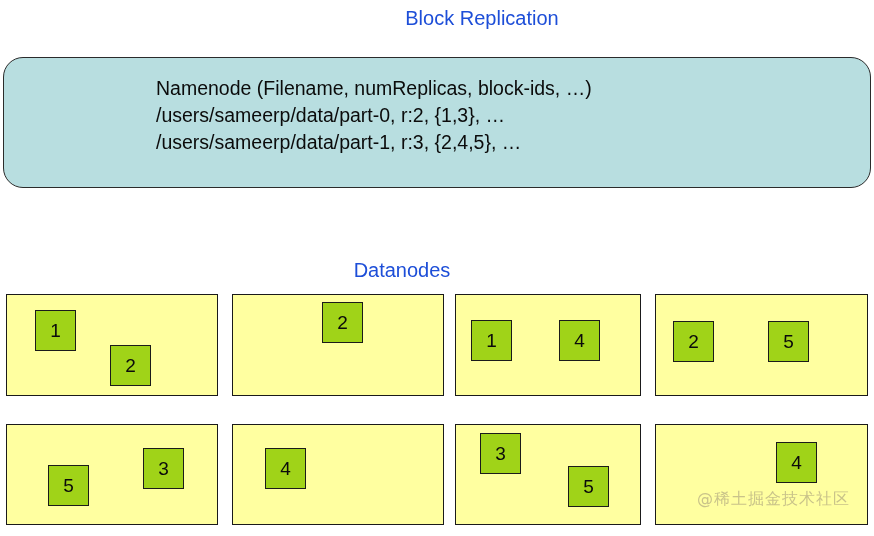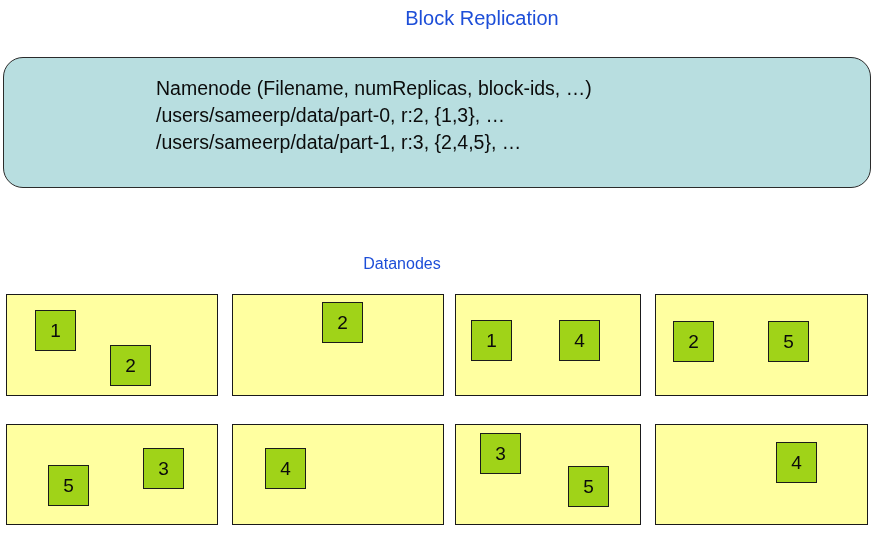--- a/index.html
+++ b/index.html
@@ -34,23 +34,23 @@
   #block-replication-title {
     left: 0;
     top: 6px;
     width: 874px;
     font-size: 20px;
     line-height: 24px;
   }
 
   #datanodes-title {
     left: 0;
-    top: 252px;
+    top: 258px;
     width: 714px;
-    font-size: 16px;
+    font-size: 20px;
     line-height: 24px;
   }
 
   
   #namenode-panel {
     position: absolute;
     left: 3px;
     top: 57px;
     width: 868px;
     height: 131px;
@@ -139,14 +139,15 @@
       <div class="block" style="left: 143px; top: 448px;">3</div>
       <div class="datanode" style="left: 232px; top: 424px; width: 212px; height: 101px;"></div>
       <div class="block" style="left: 265px; top: 448px;">4</div>
       <div class="datanode" style="left: 455px; top: 424px; width: 186px; height: 101px;"></div>
       <div class="block" style="left: 480px; top: 433px;">3</div>
       <div class="block" style="left: 568px; top: 466px;">5</div>
       <div class="datanode" style="left: 655px; top: 424px; width: 213px; height: 101px;"></div>
       <div class="block" style="left: 776px; top: 442px;">4</div>
     </div>
 
+  <div id="watermark">@稀土掘金技术社区</div>
 
 </div>
 
 </body></html>

